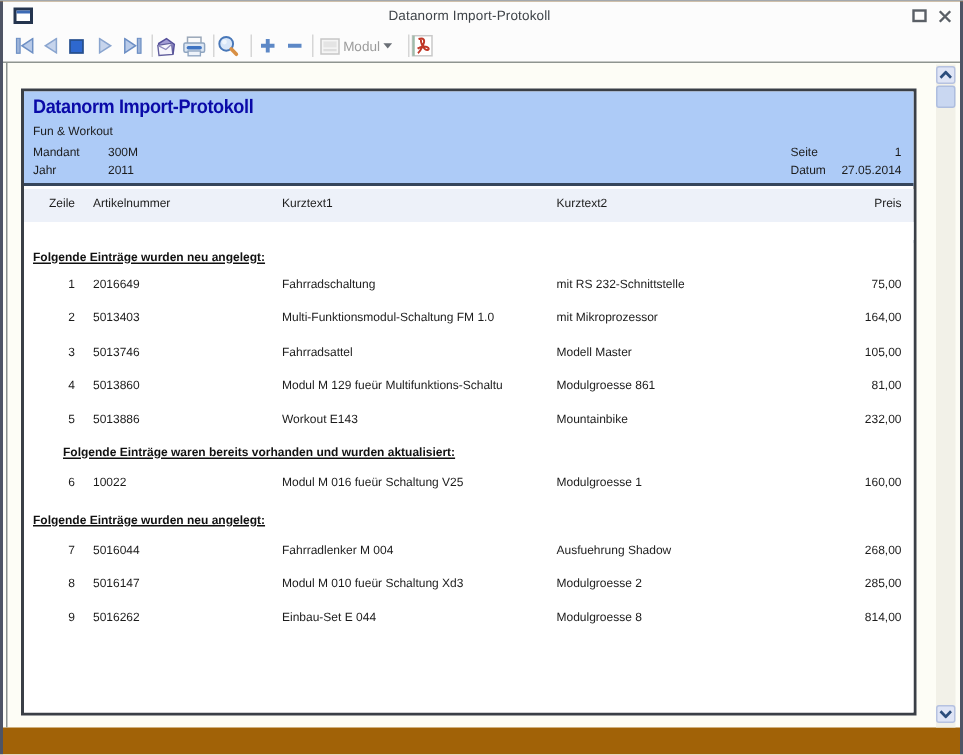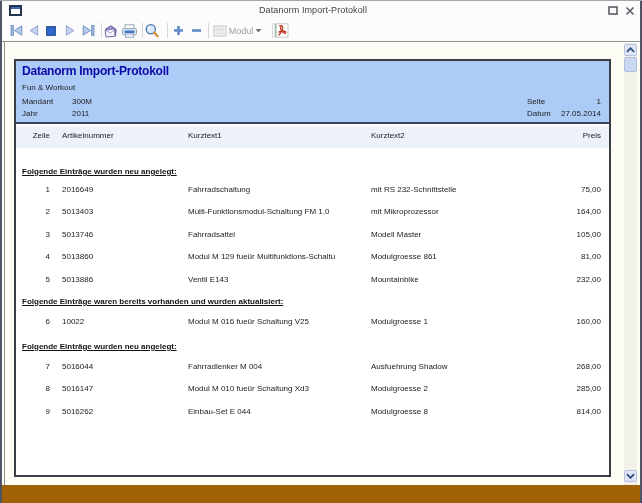--- a/index.html
+++ b/index.html
@@ -227,25 +227,25 @@
           <div class="rline" style="top: 104.1px;">
             <div class="cell c-zeile">4</div>
             <div class="cell c-art">5013860</div>
             <div class="cell c-k1">Modul M 129 fueür Multifunktions-Schaltu</div>
             <div class="cell c-k2">Modulgroesse 861</div>
             <div class="cell c-preis">81,00</div>
           </div>
           <div class="rline" style="top: 126.5px;">
             <div class="cell c-zeile">5</div>
             <div class="cell c-art">5013886</div>
-            <div class="cell c-k1">Ventil E143</div>
+            <div class="cell c-k1">Workout E143</div>
             <div class="cell c-k2">Mountainbike</div>
             <div class="cell c-preis">232,00</div>
           </div>
-          <div class="groupline" style="top: 147.5px;">Folgende Einträge waren bereits vorhanden und wurden aktualisiert:</div>
+          <div class="groupline" style="top: 147.5px; margin-left: 20px;">Folgende Einträge waren bereits vorhanden und wurden aktualisiert:</div>
           <div class="rline" style="top: 169px;">
             <div class="cell c-zeile">6</div>
             <div class="cell c-art">10022</div>
             <div class="cell c-k1">Modul M 016 fueür Schaltung V25</div>
             <div class="cell c-k2">Modulgroesse 1</div>
             <div class="cell c-preis">160,00</div>
           </div>
           <div class="groupline" style="top: 192.5px;">Folgende Einträge wurden neu angelegt:</div>
           <div class="rline" style="top: 214px;">
             <div class="cell c-zeile">7</div>

